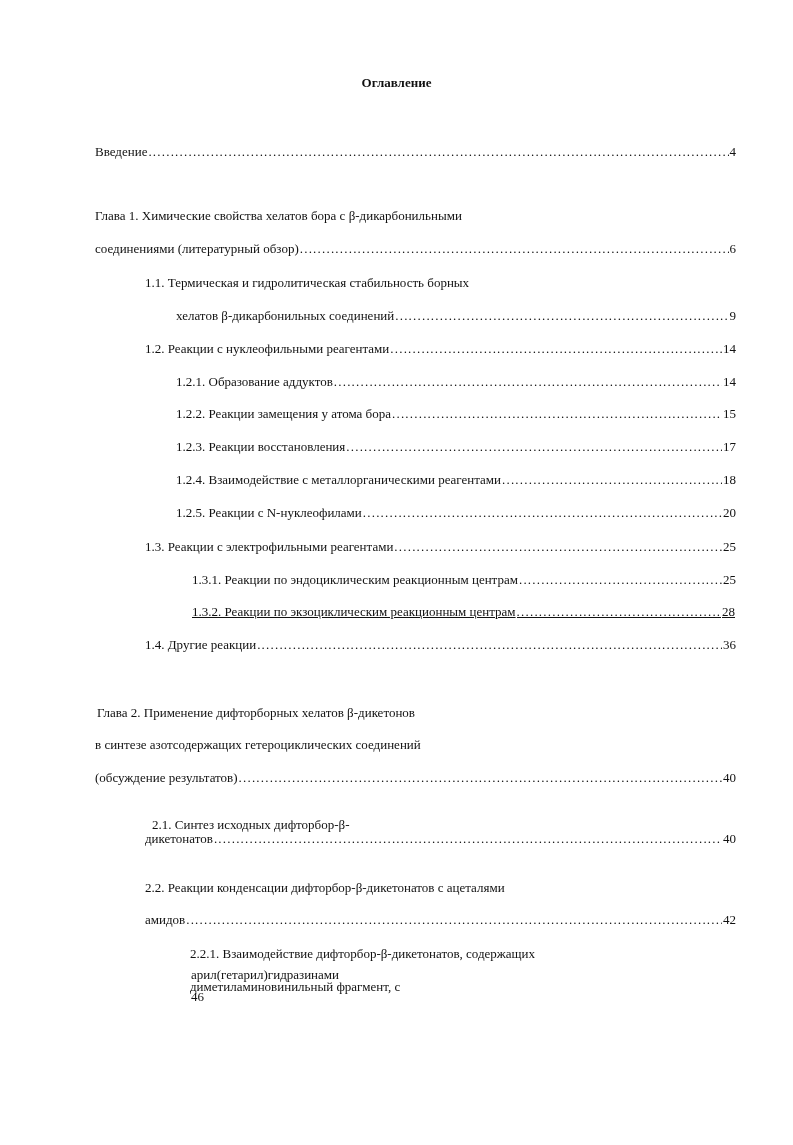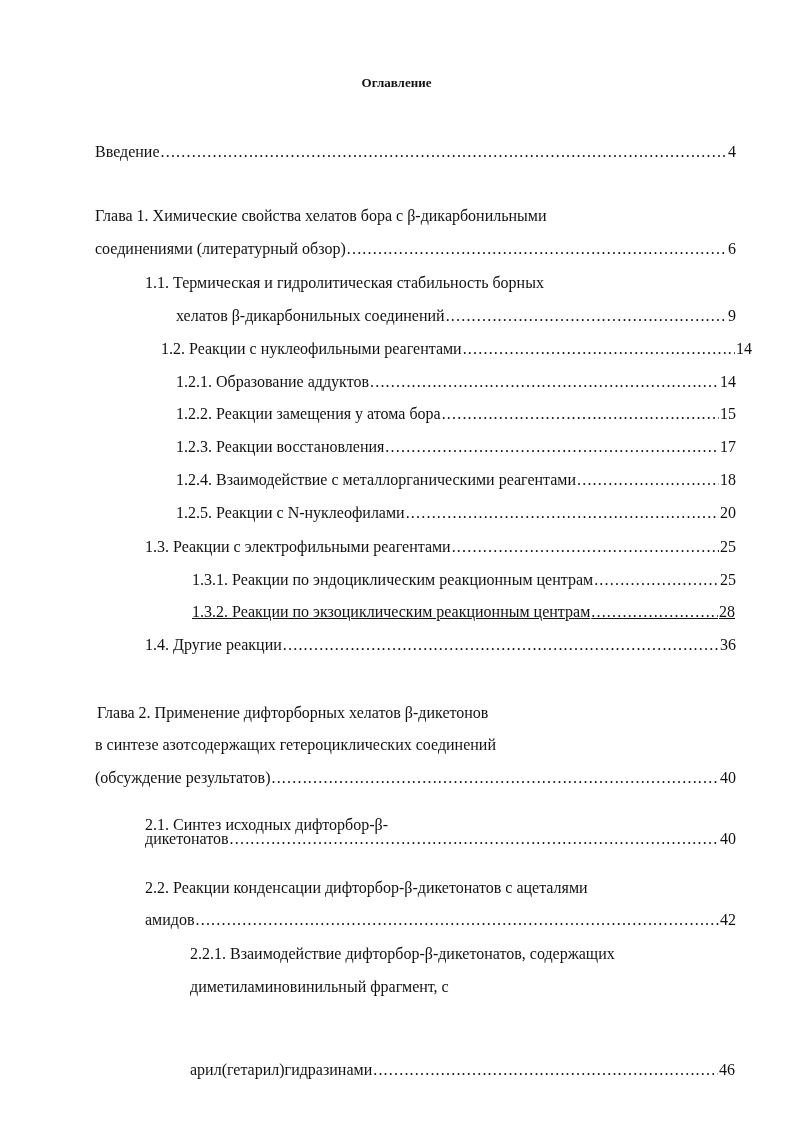--- a/index.html
+++ b/index.html
@@ -6,21 +6,21 @@
   body {
     width: 793px; height: 1145px; position: relative; overflow: hidden;
     font-family: "Liberation Serif", "DejaVu Serif", serif;
     color: #111111;
   }
   .title {
     position: absolute; left: 0; width: 793px; top: 75px;
     text-align: center; font-weight: bold; font-size: 13px;
   }
   .line {
-    position: absolute; font-size: 16px; line-height: 22px; height: 22px;
+    position: absolute; font-size: 13px; line-height: 22px; height: 22px;
     white-space: nowrap; display: flex; align-items: baseline;
   }
   .line .txt { flex: 0 0 auto; }
   .line .dots {
     flex: 1 1 auto; overflow: hidden; white-space: nowrap;
     letter-spacing: 1.2px; margin: 0 1px;
   }
   .line .page { flex: 0 0 auto; }
 </style>
 </head>
@@ -45,21 +45,21 @@
 
 <div class="line" style="left:145px; top:272px;">
   <span class="txt">1.1. Термическая и гидролитическая стабильность борных</span>
 </div>
 <div class="line" style="left:176px; width:560px; top:305px;">
   <span class="txt">хелатов β-дикарбонильных соединений</span>
   <span class="dots">....................................................................................................................................................................</span>
   <span class="page">9</span>
 </div>
 
-<div class="line" style="left:161px; width:591px; top:338px;">
+<div class="line" style="left:145px; width:591px; top:338px;">
   <span class="txt">1.2. Реакции с нуклеофильными реагентами</span>
   <span class="dots">....................................................................................................................................................................</span>
   <span class="page">14</span>
 </div>
 <div class="line" style="left:176px; width:560px; top:371px;">
   <span class="txt">1.2.1. Образование аддуктов</span>
   <span class="dots">....................................................................................................................................................................</span>
   <span class="page">14</span>
 </div>
 <div class="line" style="left:176px; width:560px; top:403px;">
@@ -110,21 +110,21 @@
 </div>
 <div class="line" style="left:95px; top:734px;">
   <span class="txt">в синтезе азотсодержащих гетероциклических соединений</span>
 </div>
 <div class="line" style="left:95px; width:641px; top:767px;">
   <span class="txt">(обсуждение результатов)</span>
   <span class="dots">....................................................................................................................................................................</span>
   <span class="page">40</span>
 </div>
 
-<div class="line" style="left:145px; top:814px;">
+<div class="line" style="left:152px; top:814px;">
   <span class="txt">2.1. Синтез исходных дифторбор-β-</span>
 </div>
 <div class="line" style="left:145px; width:591px; top:828px;">
   <span class="txt">дикетонатов</span>
   <span class="dots">....................................................................................................................................................................</span>
   <span class="page">40</span>
 </div>
 
 <div class="line" style="left:145px; top:877px;">
   <span class="txt">2.2. Реакции конденсации дифторбор-β-дикетонатов с ацеталями</span>
@@ -134,17 +134,17 @@
   <span class="dots">....................................................................................................................................................................</span>
   <span class="page">42</span>
 </div>
 
 <div class="line" style="left:190px; top:943px;">
   <span class="txt">2.2.1. Взаимодействие дифторбор-β-дикетонатов, содержащих</span>
 </div>
 <div class="line" style="left:190px; top:976px;">
   <span class="txt">диметиламиновинильный фрагмент, с</span>
 </div>
-<div class="line" style="left:190px; width:545px; top:1059px;">
+<div class="line" style="left:190px; width:545px; top:964px;flex-direction:column;">
   <span class="txt">арил(гетарил)гидразинами</span>
   <span class="dots">....................................................................................................................................................................</span>
   <span class="page">46</span>
 </div>
 
 </body></html>

